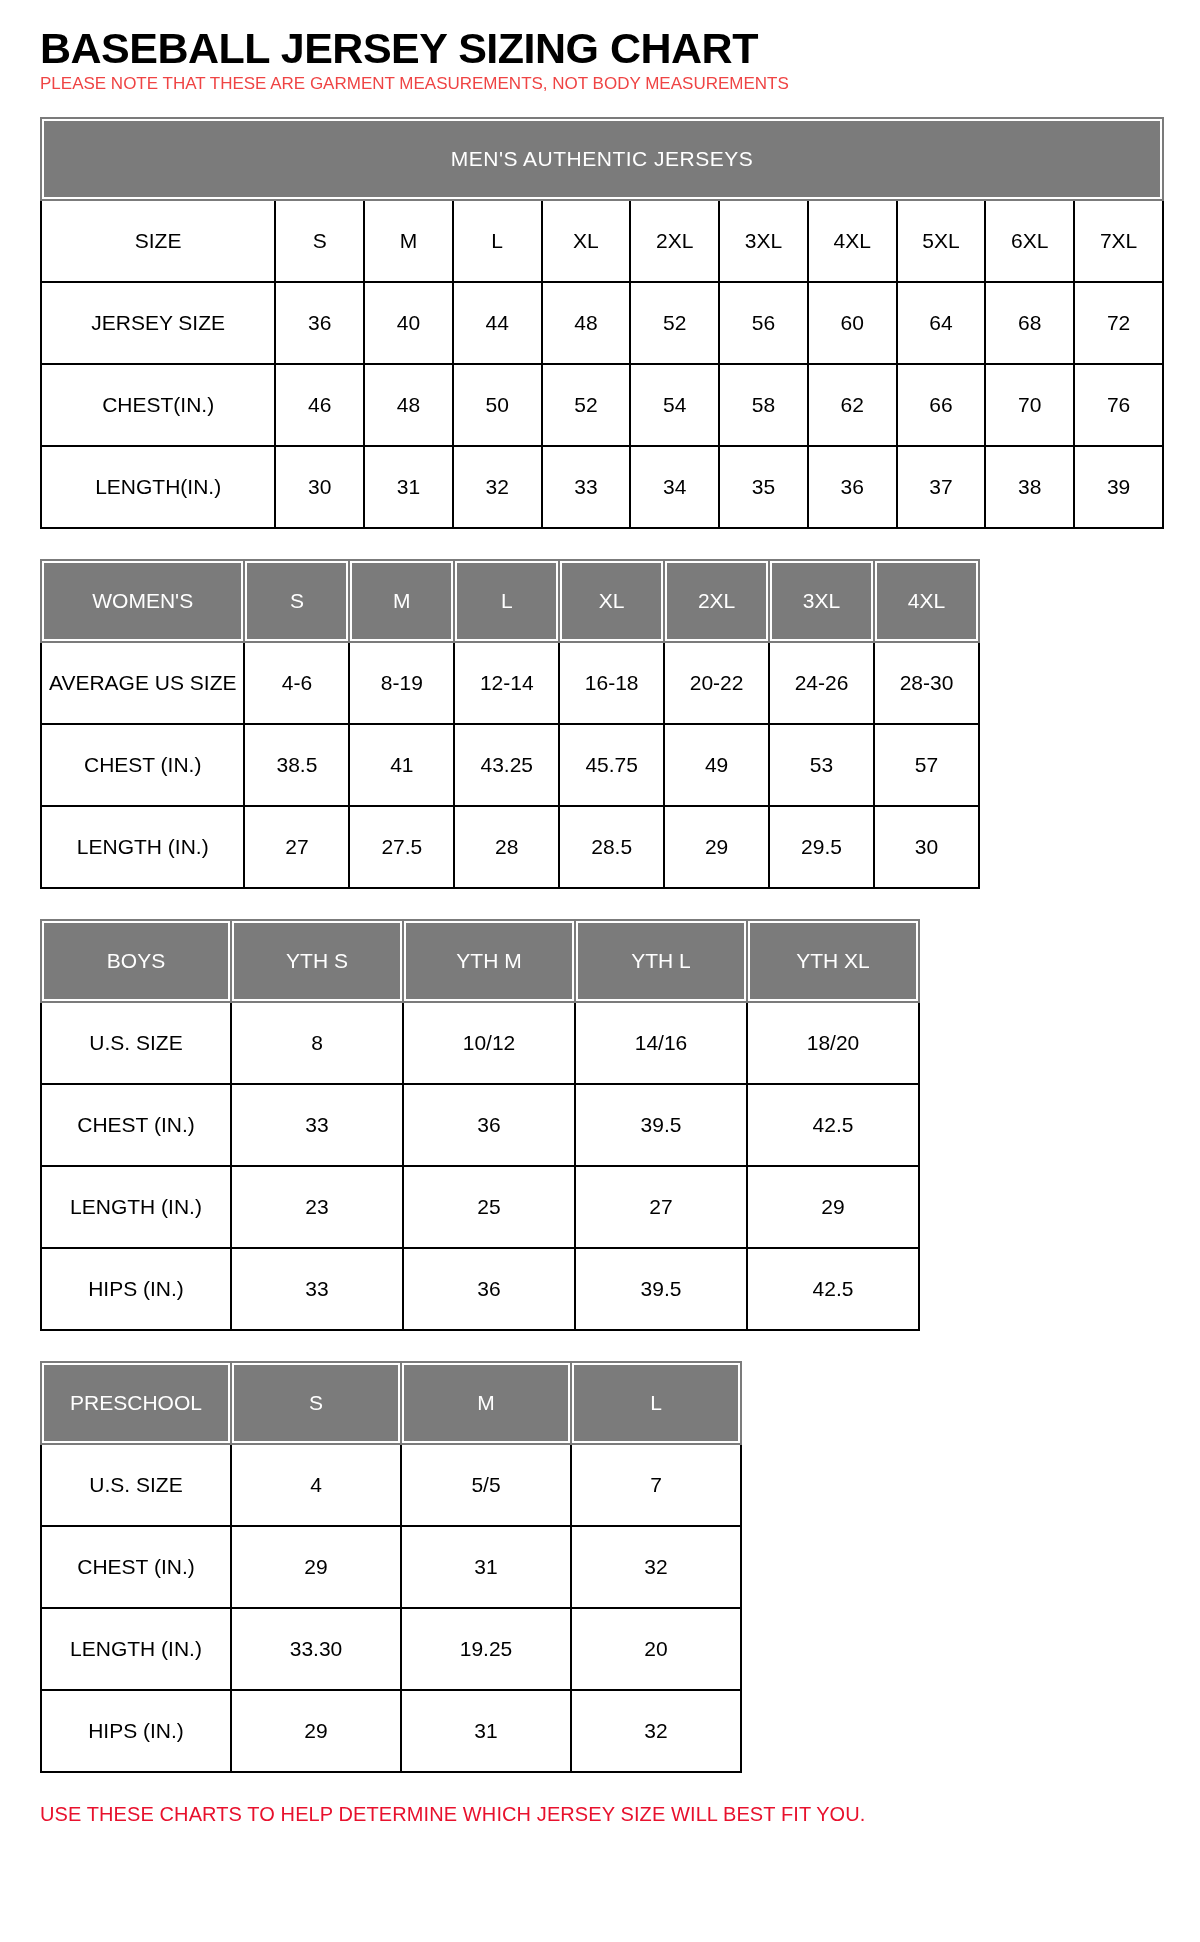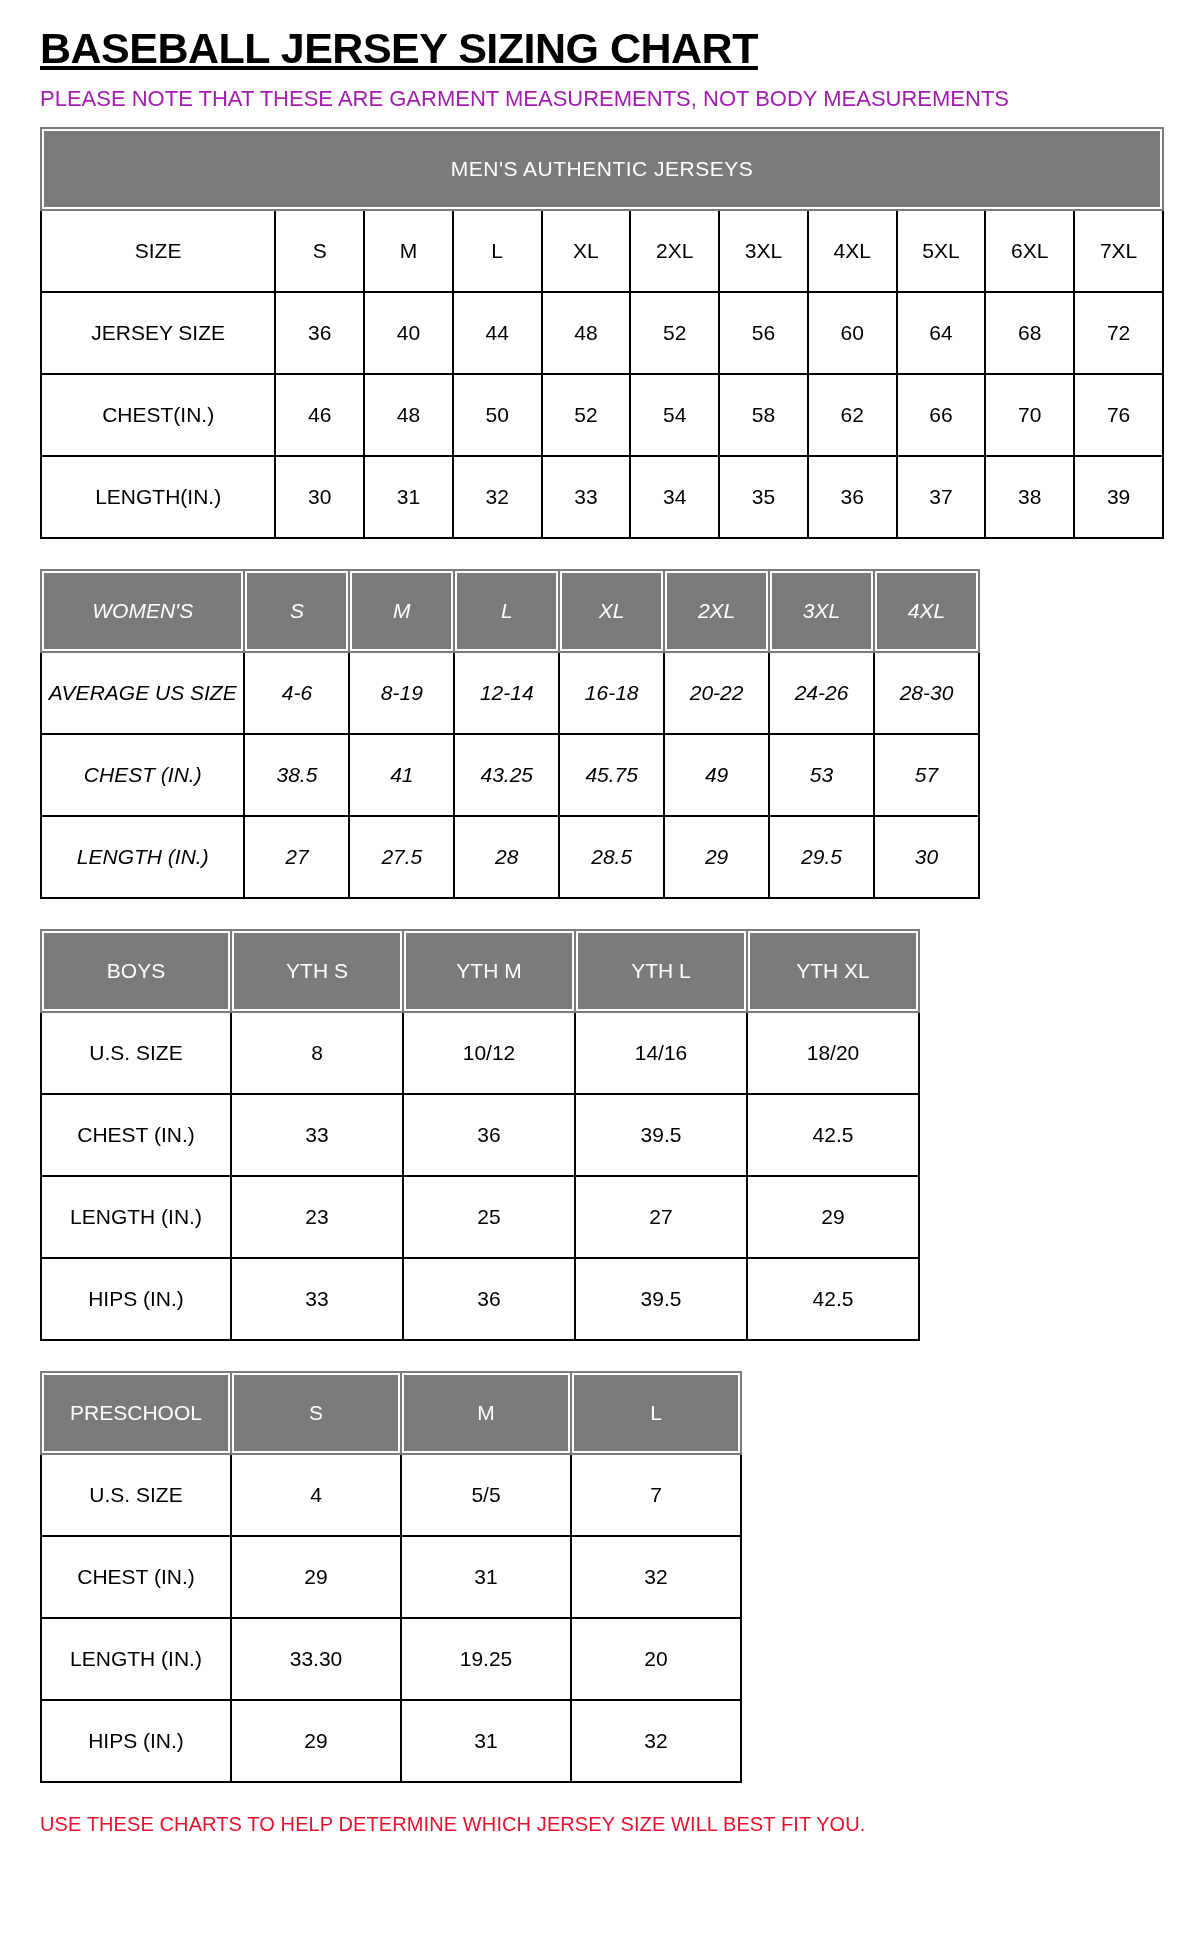--- a/index.html
+++ b/index.html
@@ -16,29 +16,28 @@
   }
   .page {
     width: 1200px;
     box-sizing: border-box;
     padding: 26px 40px 0 40px;
   }
   h1.title {
     font-size: 43px;
     font-weight: bold;
     letter-spacing: -0.5px;
-    margin: 0 0 14px 0;
+    margin: 0 0 2px 0;
     line-height: 1.05;
-    text-decoration: underline;
   }
   .note {
-    color: #a21caf;
-    font-size: 22px;
+    color: #ef4444;
+    font-size: 17px;
     line-height: 1.28;
-    margin: 0 0 14px 0;
+    margin: 0 0 22px 0;
     max-width: 1090px;
   }
   table.sz {
     border-collapse: collapse;
     table-layout: fixed;
     margin-bottom: 30px;
   }
   table.sz td, table.sz th {
     border: 2px solid #ffffff;
     text-align: center;
@@ -76,21 +75,21 @@
     font-size: 21px;
     padding: 0 10px;
   }
   .footer-note {
     color: #e8112d;
     font-size: 20px;
     margin: 4px 0 30px 0;
     letter-spacing: 0.1px;
   }
   .tbl-men { width: 1124px; }
-  .tbl-women { width: 940px; font-style: italic; }
+  .tbl-women { width: 940px; }
   .tbl-boys { width: 880px; }
   .tbl-pre { width: 700px; }
 </style>
 </head>
 <body>
 
 <div class="page">
 
   <h1 class="title">BASEBALL JERSEY SIZING CHART</h1>
   <p class="note">PLEASE NOTE THAT THESE ARE GARMENT MEASUREMENTS, NOT BODY MEASUREMENTS</p>

